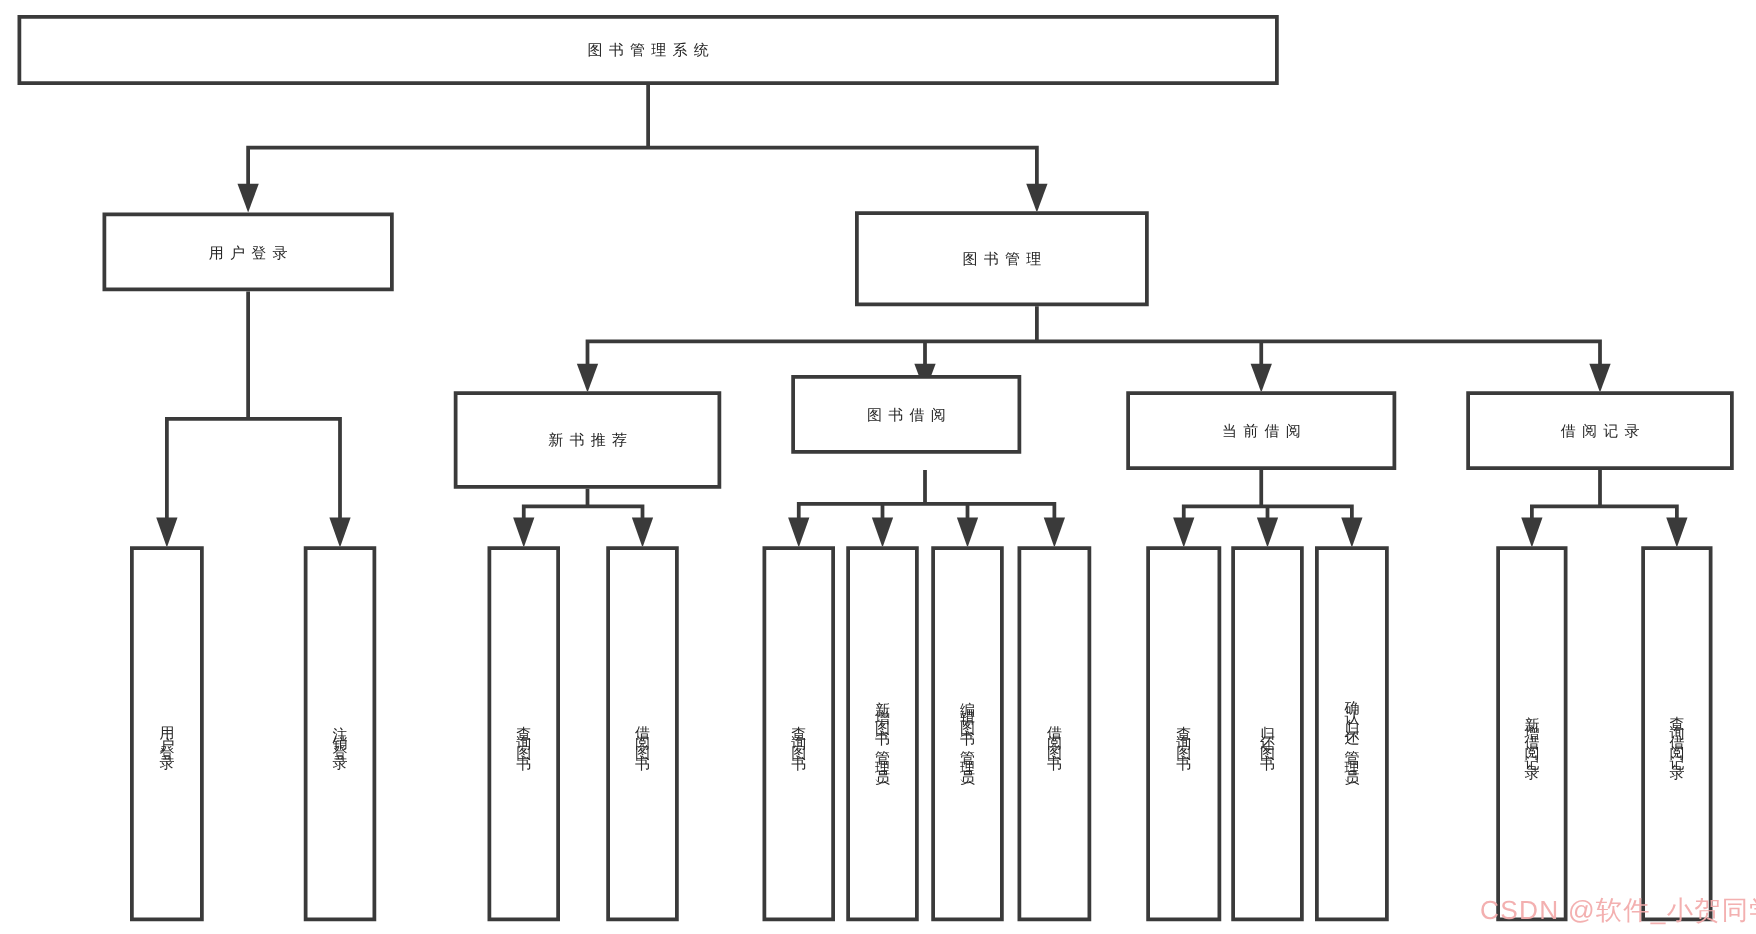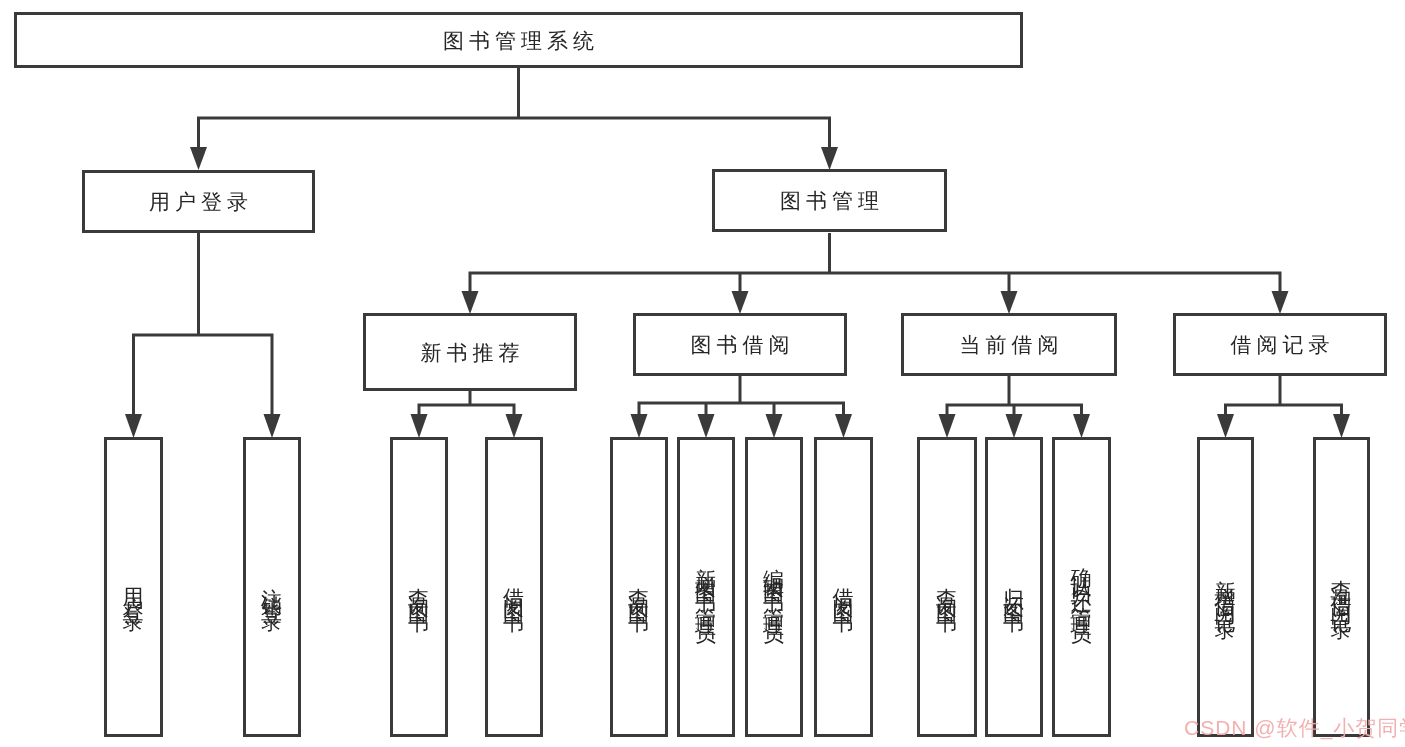--- a/index.html
+++ b/index.html
@@ -20,21 +20,21 @@
   .node {
     position: absolute;
     box-sizing: border-box;
     border: 3px solid #3a3a3a;
     background: #ffffff;
     display: flex;
     align-items: center;
     justify-content: center;
     z-index: 1;
     color: #262626;
-    font-size: 21px;
+    font-size: 12px;
     line-height: 1;
   }
   .node.h span {
     letter-spacing: 5px;
     padding-left: 5px;
     white-space: nowrap;
   }
   .node.v span {
     writing-mode: vertical-rl;
     text-orientation: mixed;
@@ -102,28 +102,28 @@
     </g>
   </svg>
 
   <div class="node h" style="left:14px; top:12px; width:1009px; height:56px">
     <span>图书管理系统</span>
   </div>
 
   <div class="node h" style="left:82px; top:170px; width:233px; height:63px">
     <span>用户登录</span>
   </div>
-  <div class="node h" style="left:712px; top:169px; width:235px; height:63px">
+  <div class="node h" style="left:684px; top:169px; width:235px; height:76px">
     <span>图书管理</span>
   </div>
 
   <div class="node h" style="left:363px; top:313px; width:214px; height:78px">
     <span>新书推荐</span>
   </div>
-  <div class="node h" style="left:633px; top:313px; width:214px; height:63px">
+  <div class="node h" style="left:633px; top:300px; width:184px; height:63px">
     <span>图书借阅</span>
   </div>
   <div class="node h" style="left:901px; top:313px; width:216px; height:63px">
     <span>当前借阅</span>
   </div>
   <div class="node h" style="left:1173px; top:313px; width:214px; height:63px">
     <span>借阅记录</span>
   </div>
 
   <div class="node v" style="left:104px; top:437px; width:59px; height:300px">

